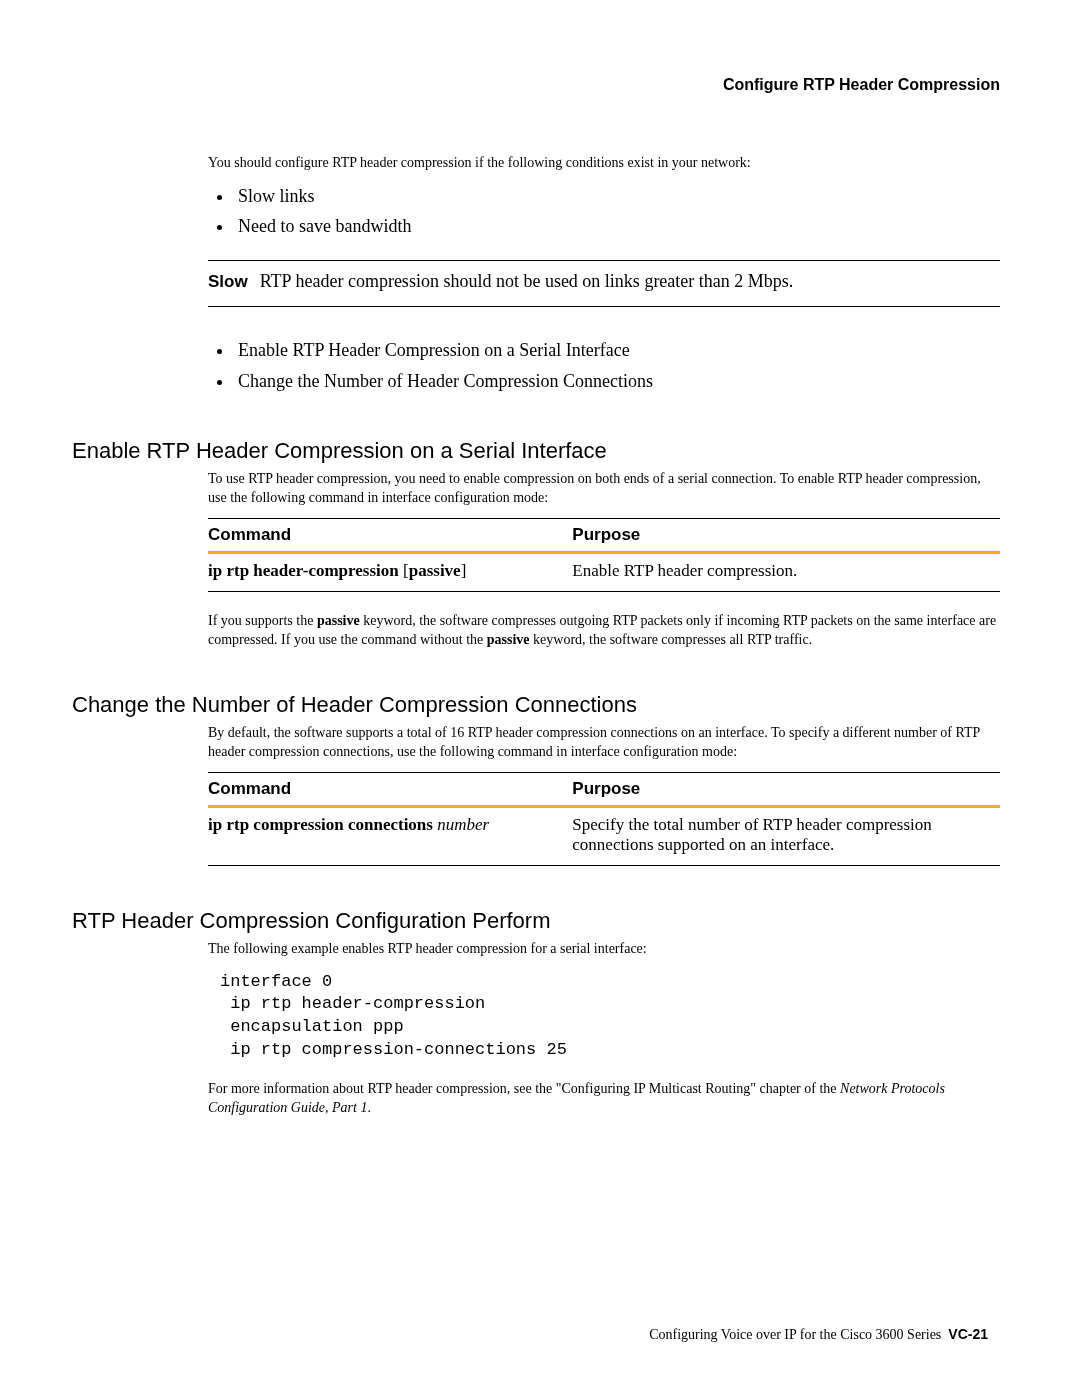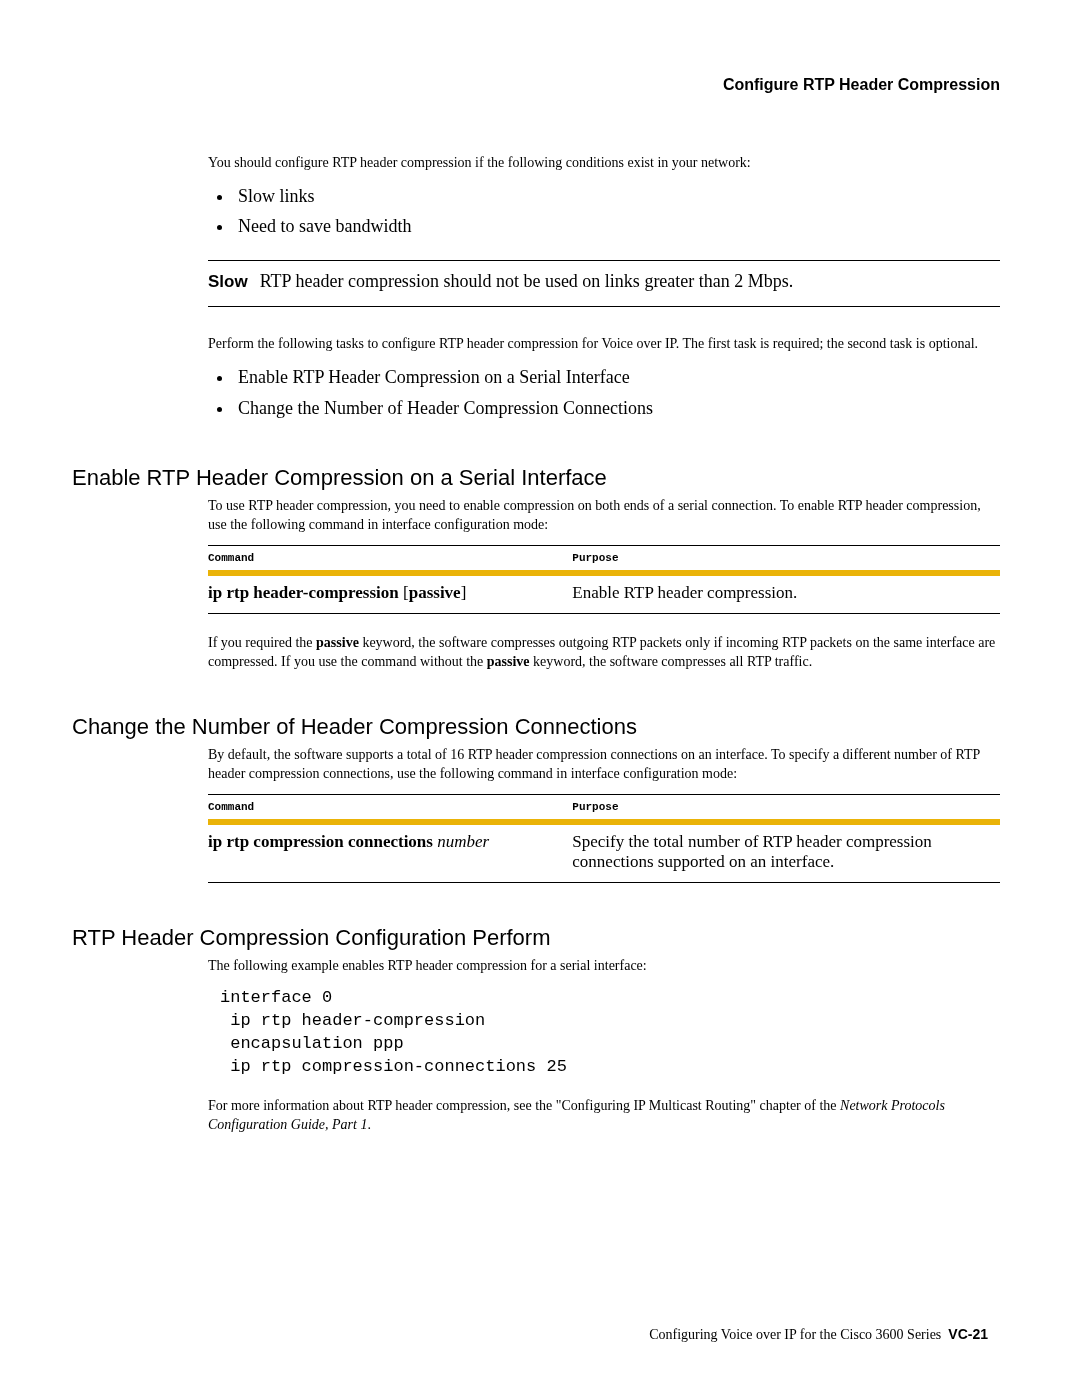--- a/index.html
+++ b/index.html
@@ -59,26 +59,26 @@
     font-weight: normal;
     margin: 42px 0 6px 0;
     margin-left: -8px;
   }
   table.cmd {
     width: 100%;
     border-collapse: collapse;
     margin: 10px 0 20px 0;
   }
   table.cmd th {
-    font-family: Liberation Mono, monospace;
+    font-family: Liberation Sans, sans-serif;
     font-weight: bold;
-    font-size: 11px;
+    font-size: 17px;
     text-align: left;
     border-top: 1px solid #000;
-    border-bottom: 6px solid #eab308;
+    border-bottom: 3px solid #eab308;
     padding: 6px 8px 6px 0;
   }
   table.cmd td {
     font-size: 17px;
     border-bottom: 1px solid #000;
     padding: 7px 8px 10px 0;
     vertical-align: top;
   }
   table.cmd td.cmd-cell { width: 46%; }
   .cmd-bold { font-family: "Times New Roman", Times, serif; font-weight: bold; }
@@ -113,21 +113,20 @@
     <ul class="bullets">
       <li>Slow links</li>
       <li>Need to save bandwidth</li>
     </ul>
 
     <div class="rule-block">
       <span class="note-label">Slow</span>&nbsp;&nbsp;
       <span class="note-text">RTP header compression should not be used on links greater than 2 Mbps.</span>
     </div>
 
-    <div class="body-text">Perform the following tasks to configure RTP header compression for Voice over IP. The first task is required; the second task is optional.</div>
     <ul class="bullets">
       <li>Enable RTP Header Compression on a Serial Interface</li>
       <li>Change the Number of Header Compression Connections</li>
     </ul>
 
   </div>
 
   <div class="h2">Enable RTP Header Compression on a Serial Interface</div>
   <div class="body-col">
     <div class="body-text">To use RTP header compression, you need to enable compression on both ends of a serial connection. To enable RTP header compression, use the following command in interface configuration mode:</div>
@@ -143,21 +142,21 @@
         <tr>
           <td class="cmd-cell">
             <span class="cmd-bold">ip rtp header-compression</span><span> [</span><span class="cmd-bold">passive</span><span>]</span>
           </td>
           <td>Enable RTP header compression.</td>
         </tr>
       </tbody>
     </table>
 
     <div class="body-text">
-      <span>If you required the </span><span class="plain-bold">passive</span><span> keyword, the software compresses outgoing RTP packets only if incoming RTP packets on the same interface are compressed. If you use the command without the </span><span class="plain-bold">passive</span><span> keyword, the software compresses all RTP traffic.</span>
+      <span>If you supports the </span><span class="plain-bold">passive</span><span> keyword, the software compresses outgoing RTP packets only if incoming RTP packets on the same interface are compressed. If you use the command without the </span><span class="plain-bold">passive</span><span> keyword, the software compresses all RTP traffic.</span>
     </div>
   </div>
 
   <div class="h2">Change the Number of Header Compression Connections</div>
   <div class="body-col">
     <div class="body-text">By default, the software supports a total of 16 RTP header compression connections on an interface. To specify a different number of RTP header compression connections, use the following command in interface configuration mode:</div>
 
     <table class="cmd">
       <thead>
         <tr>

